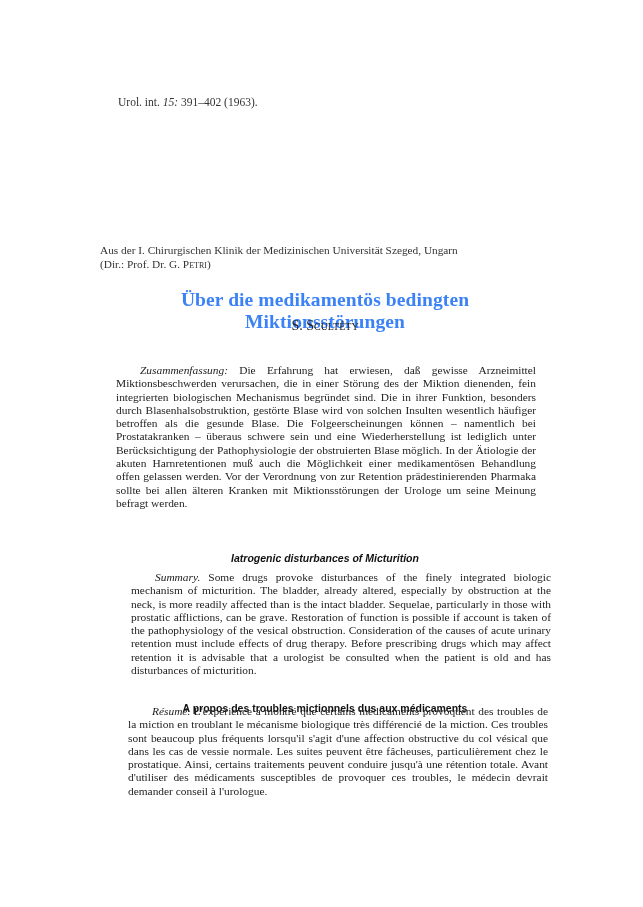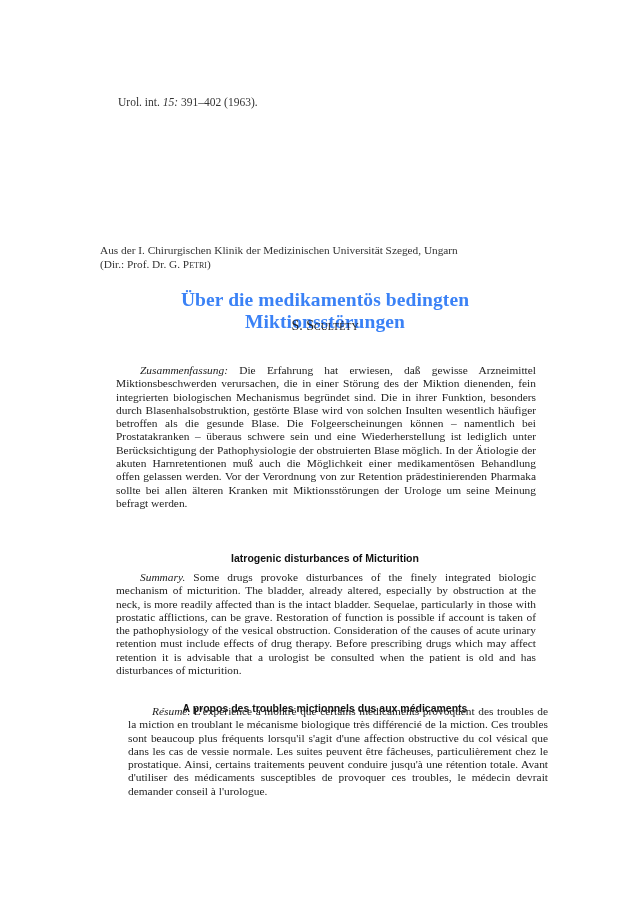--- a/index.html
+++ b/index.html
@@ -31,23 +31,23 @@
     position: absolute; left: 116px; width: 420px;
     font-size: 11.4px; line-height: 13.3px; text-align: justify;
     color: #222;
   }
   .block p { margin: 0; text-indent: 24px; }
   .block .lead { font-style: italic; }
   .de { top: 364px; }
   .en-head {
     position: absolute; left: 100px; width: 450px; top: 552px;
     text-align: center; font-family: "Liberation Sans", "DejaVu Sans", sans-serif;
-    font-weight: bold; font-size: 10.5px; color: #111;
+    font-weight: bold; font-size: 10.5px; color: #111; font-style: italic;
   }
-  .en { top: 571px; }
+  .en { top: 571px; margin-left: 15px; }
   .fr-head {
     position: absolute; left: 100px; width: 450px; top: 702px;
     text-align: center; font-family: "Liberation Sans", "DejaVu Sans", sans-serif;
     font-weight: bold; font-size: 10.5px; color: #111;
   }
   .fr { top: 705px; margin-left: 12px; }
 </style>
 </head>
 <body>
 

